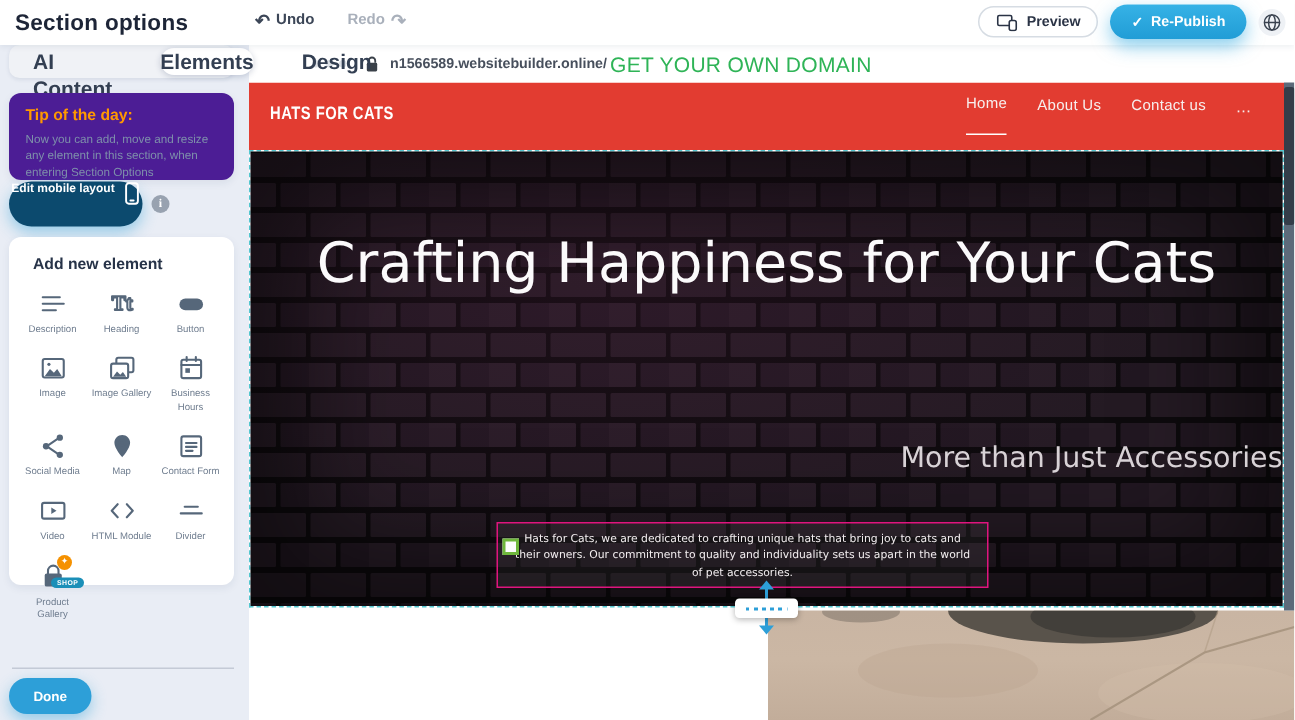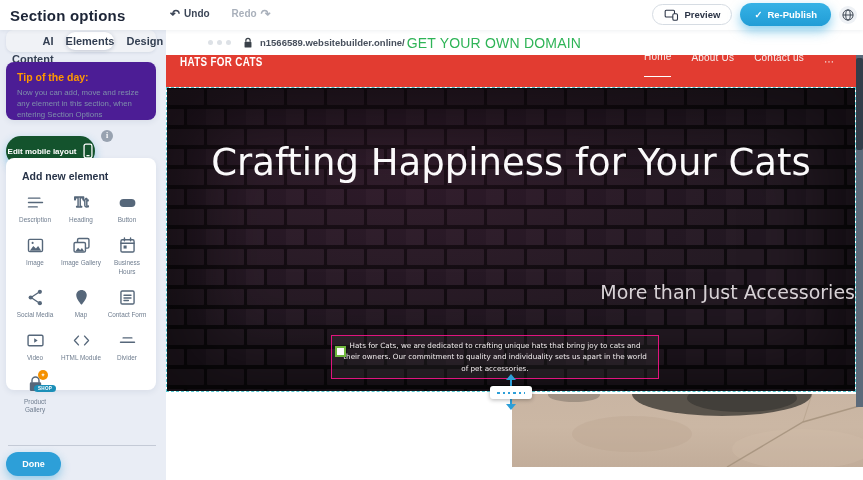--- a/index.html
+++ b/index.html
@@ -21,31 +21,31 @@
   .republish-btn { display:flex; align-items:center; gap:5px; height:23px; padding:0 14px; border-radius:12px;
                    background:linear-gradient(180deg,#36b2e6,#219dd6); color:#fff; font-size:9.5px; font-weight:bold;
                    box-shadow:0 5px 12px rgba(42,167,224,.55); cursor:pointer; border:none;}
   .globe-btn { width:18px; height:18px; border-radius:50%; display:flex; align-items:center; justify-content:center;
                background:#eef1f5; cursor:pointer; }
 
   
   .sidebar { position:absolute; left:0; top:30px; width:166px; height:450px; background:#e9edf5; z-index:30; }
   .tabs-card { position:absolute; left:6px; top:0px; width:150px; height:22px; background:#f0f2f6; border-radius:7px;
                display:flex; align-items:center; box-shadow:0 1px 3px rgba(30,50,90,.10); }
-  .tab { flex:1; text-align:right; font-size:11px; font-weight:bold; color:#333f52; line-height:18px; height:18px;
-         margin:0 6px; border-radius:9px; cursor:pointer; }
+  .tab { flex:1; text-align:left; font-size:14px; font-weight:bold; color:#333f52; line-height:18px; height:18px;
+         margin:0 16px; border-radius:9px; cursor:pointer; }
   .tab.active { background:#fff; box-shadow:0 1px 4px rgba(30,50,90,.22); }
 
   .tip-card { position:absolute; left:6px; top:32px; width:150px; height:58px; background:#4c1d95; border-radius:8px;
               box-shadow:0 2px 6px rgba(30,50,90,.08); padding:9px 11px; }
   .tip-heading { font-size:10.5px; font-weight:bold; color:#ff9800; margin-bottom:5px; }
   .tip-body { font-size:7.8px; color:#7e90ab; line-height:1.4; }
 
-  .edit-mobile-btn { position:absolute; left:6px; top:106px; width:89px; height:30px; border-radius:16px;
-                     background:#14532d; box-shadow:0 4px 10px rgba(45,159,216,.45); display:flex; align-items:center;
+  .edit-mobile-btn { position:absolute; left:6px; top:91px; width:89px; height:30px; border-radius:16px;
+                     background:#0c4a6e; box-shadow:0 4px 10px rgba(45,159,216,.45); display:flex; align-items:flex-start;
                      justify-content:center; gap:7px; color:#fff; font-size:8px; font-weight:bold; cursor:pointer; border:none;}
   .info-btn { position:absolute; left:101px; top:100px; width:12px; height:12px; border-radius:50%; background:#98a2b0;
               color:#fff; font-size:8px; font-weight:bold; text-align:center; line-height:12px; cursor:pointer;
               font-family:"Liberation Serif", serif; }
 
   .add-card { position:absolute; left:6px; top:128px; width:150px; height:232px; background:#fff; border-radius:8px;
               box-shadow:0 2px 6px rgba(30,50,90,.08); padding:12px 6px 6px 6px; }
   .add-heading { font-size:10.5px; font-weight:bold; color:#273348; margin:0 0 10px 10px; }
   .elements-grid { display:grid; grid-template-columns:repeat(3,1fr); row-gap:11px; }
   .el-item { display:flex; flex-direction:column; align-items:center; cursor:pointer; position:relative; }
@@ -63,21 +63,21 @@
               color:#fff; font-size:9px; font-weight:bold; box-shadow:0 4px 10px rgba(45,159,216,.45); cursor:pointer; border:none;}
 
   
   .browser-bar { position:absolute; left:166px; top:30px; width:697px; height:25px; background:#fff; display:flex; align-items:center; z-index:10;padding-left:36px;}
   .dot { width:5px; height:5px; border-radius:50%; background:#dde1e6; margin-right:4px; }
   .dots { display:flex; margin-left:6px; }
   .url-text { font-size:9.5px; font-weight:bold; color:#474f5c; margin-left:7px; }
   .domain-cta { font-size:14px; font-weight:normal; color:#2fb457; margin-left:2px; letter-spacing:.2px; cursor:pointer; }
 
   
-  .site { position:absolute; left:166px; top:42px; width:690px; height:316px; }
+  .site { position:absolute; left:166px; top:55px; width:690px; height:316px; }
   .site-header { position:absolute; left:0; top:0; width:690px; height:45px; background:#e23c31; }
   .site-logo { position:absolute; left:14px; top:13px; color:#fff; font-size:12px; font-weight:bold;
                letter-spacing:.4px; transform:scaleX(.82); transform-origin:left center; white-space:nowrap;}
   .site-nav { position:absolute; right:22px; top:9px; display:flex; gap:20px; align-items:center; }
   .nav-item { color:#f7efee; font-size:10px; letter-spacing:.2px; cursor:pointer; padding-bottom:14px; }
   .nav-item.active { border-bottom:1px solid #fff; }
   .nav-more { color:#f7efee; font-size:10px; cursor:pointer; padding-bottom:6px;}
 
   .hero { position:absolute; left:0; top:45px; width:690px; height:305px; overflow:hidden;
           border:1px dashed #54c7d0; }

